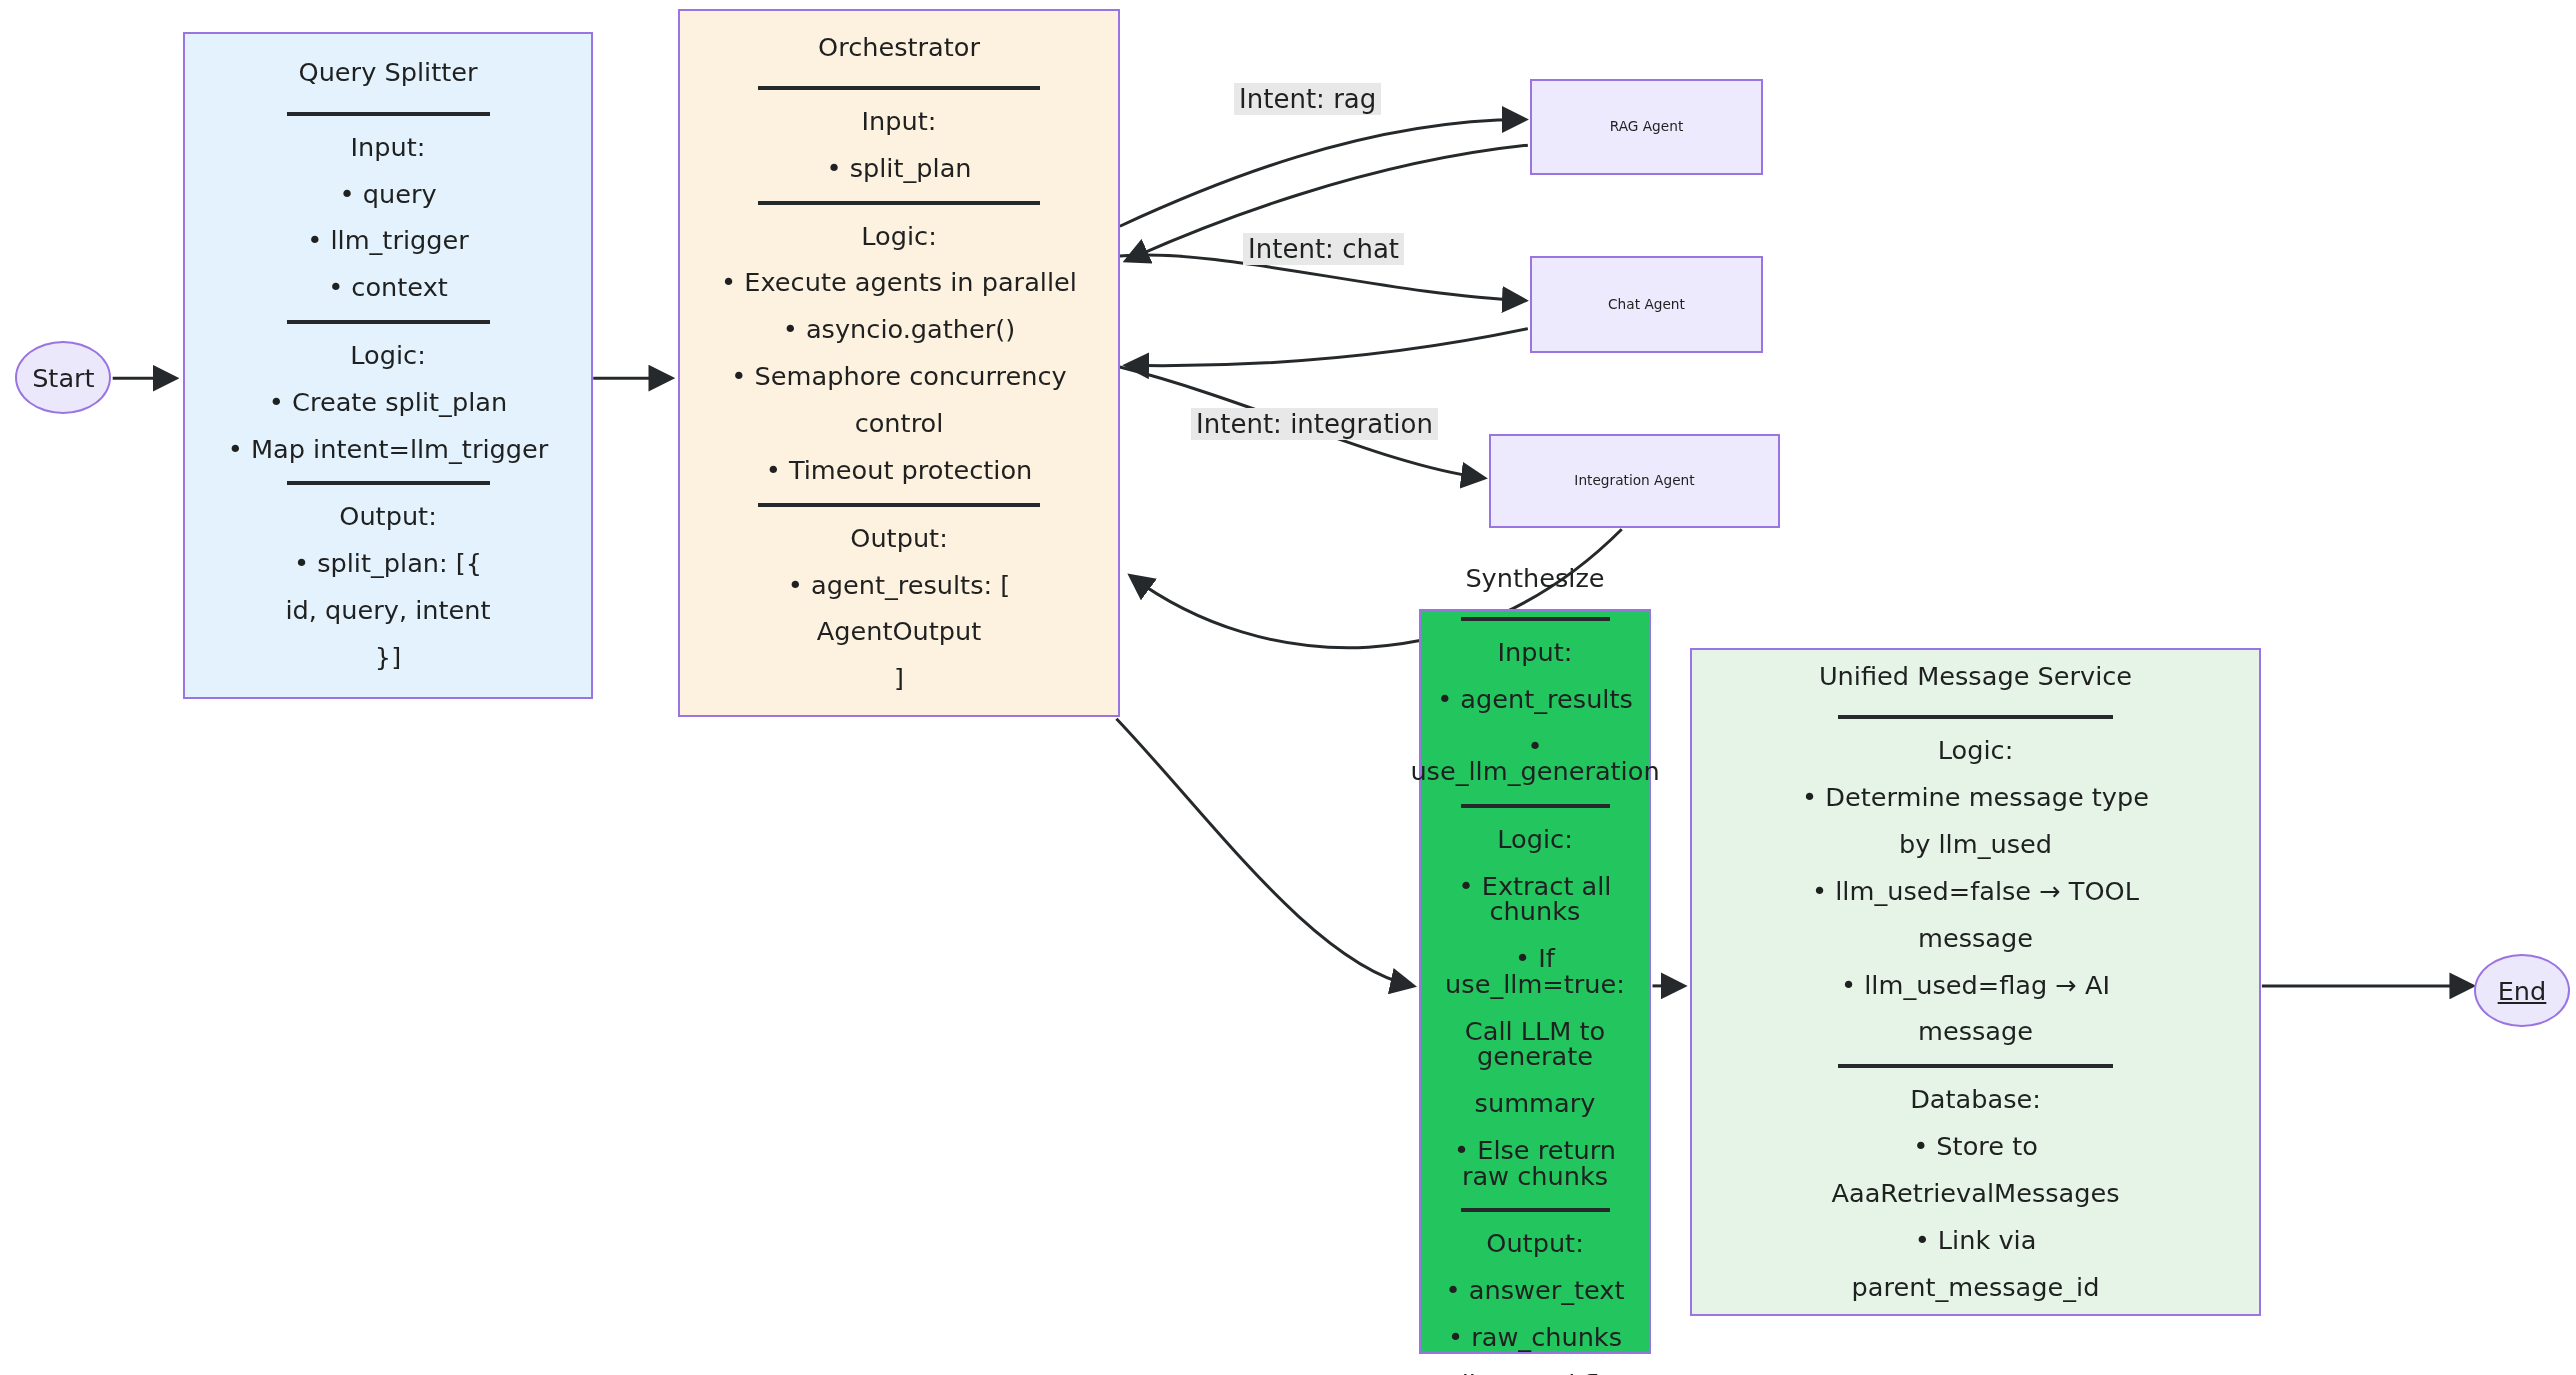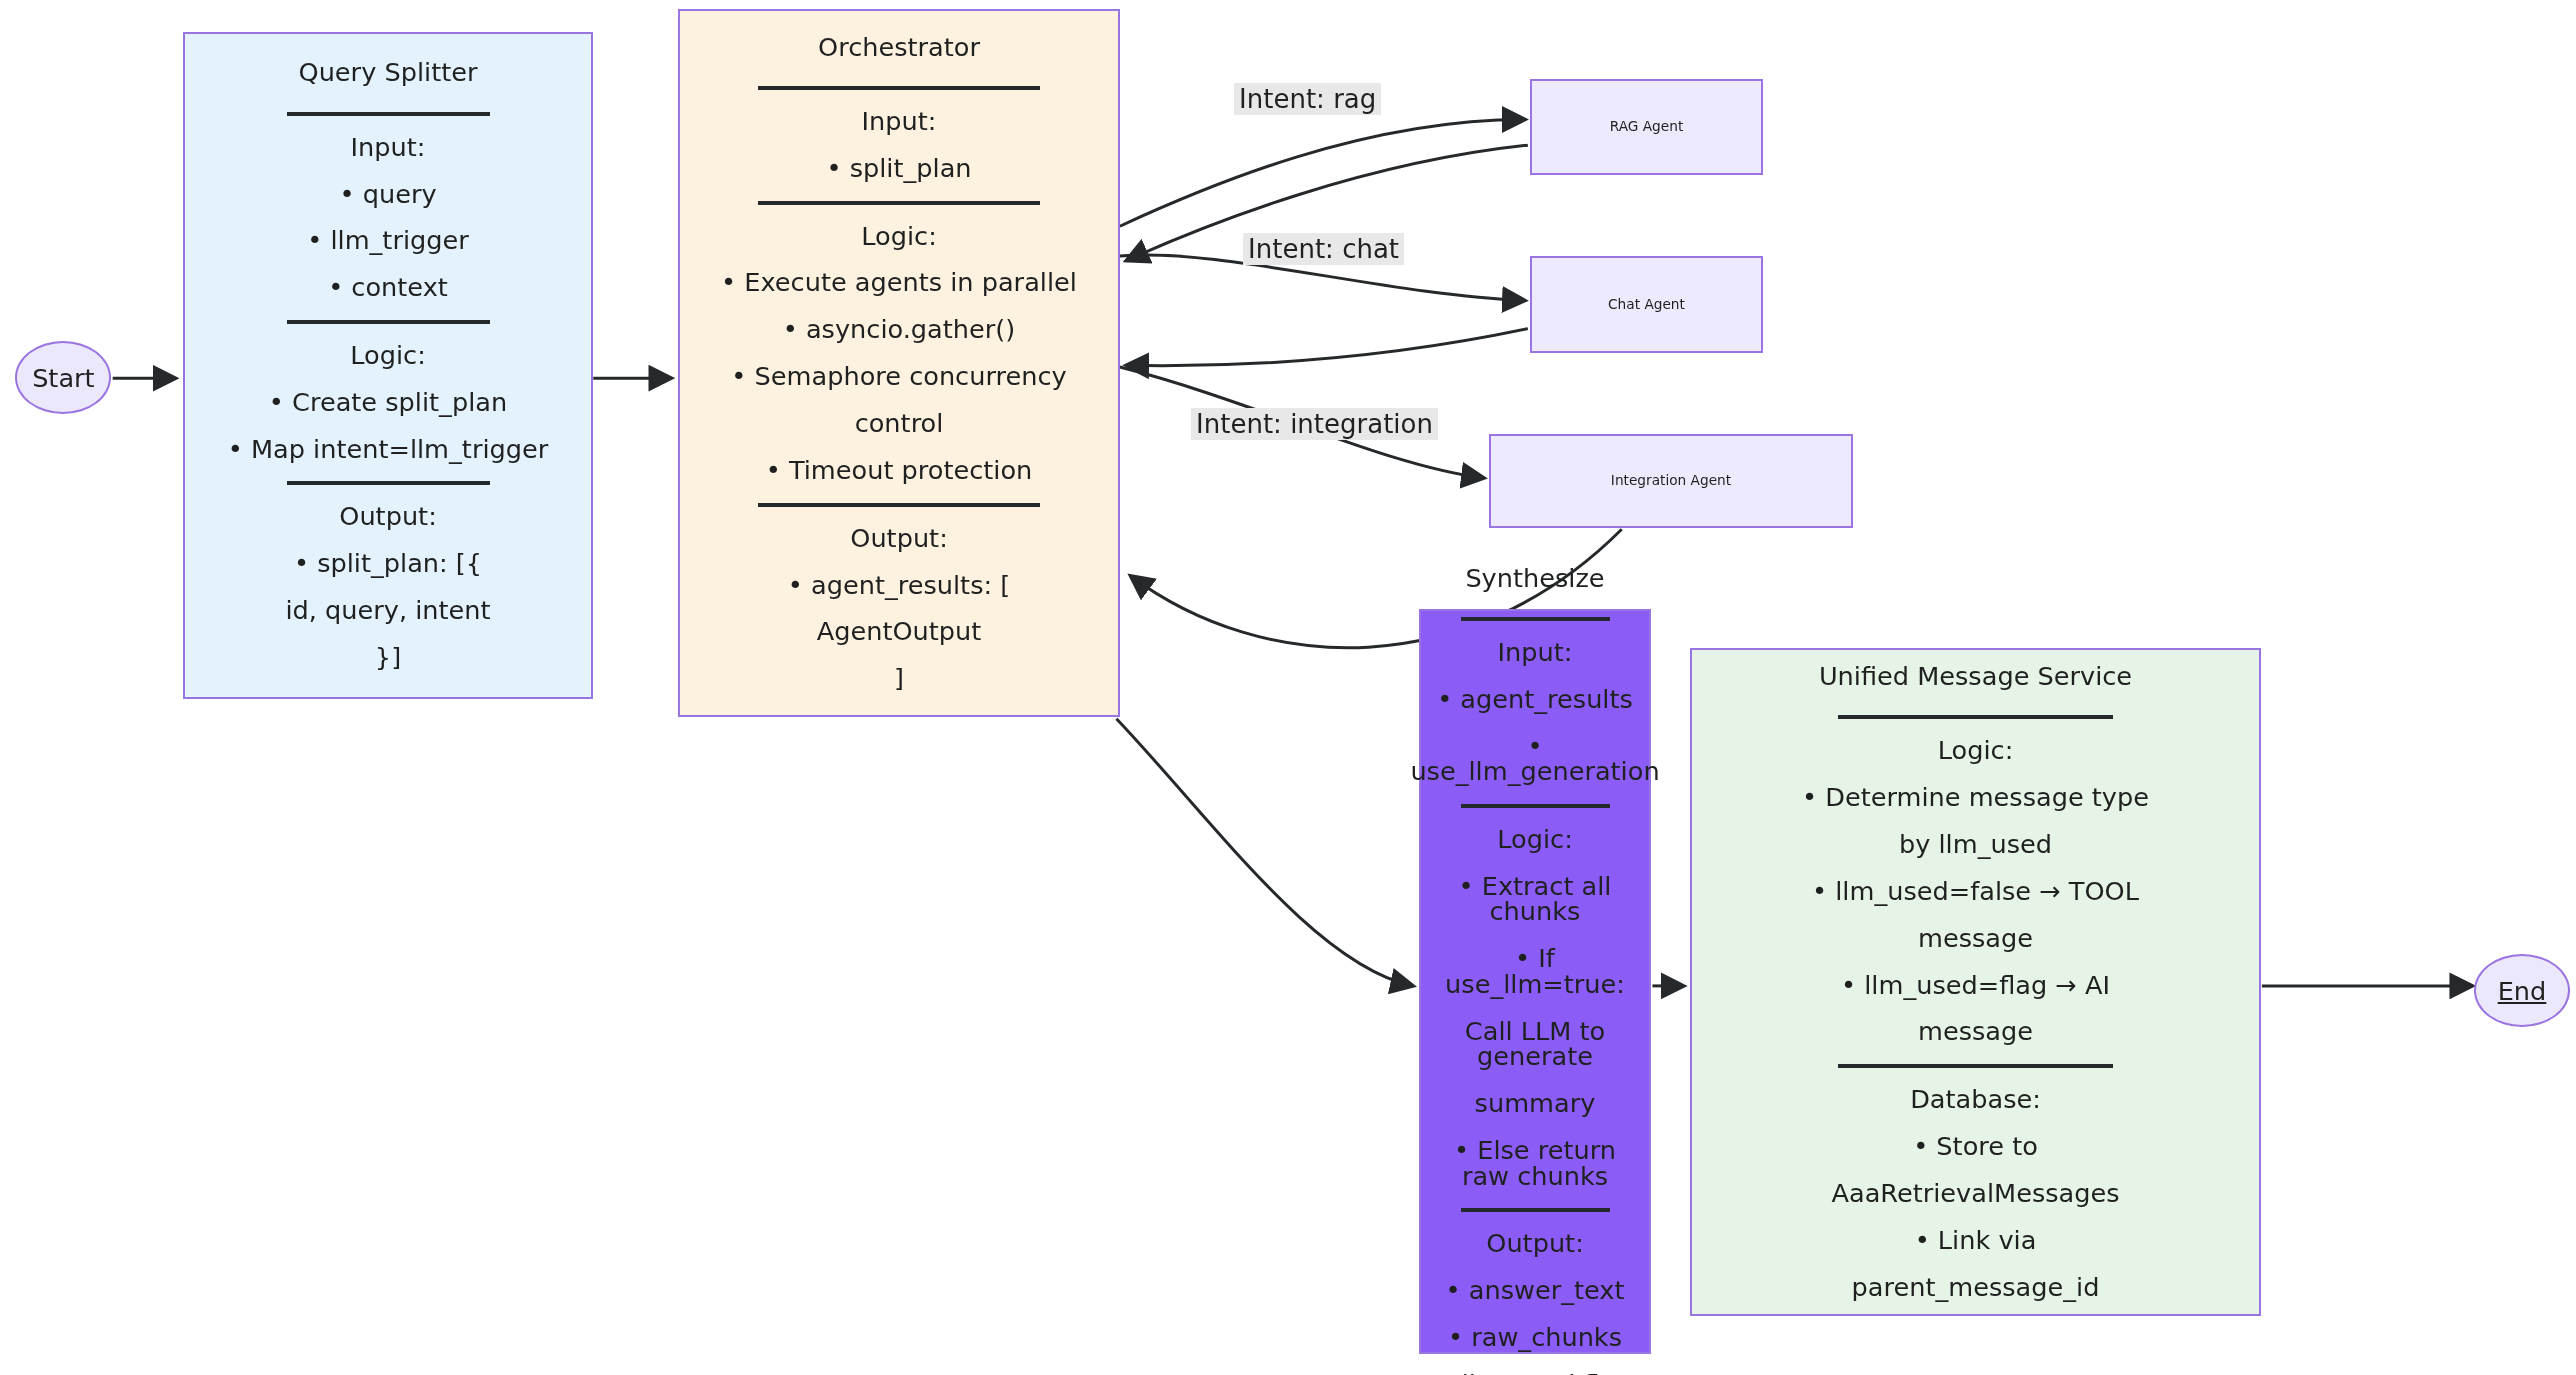--- a/index.html
+++ b/index.html
@@ -13,21 +13,21 @@
         text-align:center;line-height:1.0;}
   .node .title{font-size:25.6px;}
   .node .line{height:0;border-top:4.3px solid #26292b;margin:19px 0 19px 0;}
   .node .sec{font-size:25.6px;margin:0;}
   .node .row{font-size:25.6px;margin:0;}
   .gap-s{height:21.3px;}
 
   .blue{background:#e3f2fd;}
   .peach{background:#fdf1e0;}
   .lav{background:#eceafc;}
-  .pink{background:#8b5cf6;}
+  .pink{background:#22c55e;}
   .mint{background:#e5f4e6;}
 
   .term{position:absolute;box-sizing:border-box;border:2.6px solid #9a74e0;
         background:#ece8fc;border-radius:50%;display:flex;align-items:center;
         justify-content:center;font-size:25.6px;}
 
   .elabel{position:absolute;background:#e8e8e8;color:#1f2020;font-size:26px;
           padding:1.7px 5.1px;white-space:nowrap;line-height:1.1;}
 
   .stack{display:flex;flex-direction:column;align-items:center;width:100%;}
@@ -136,21 +136,21 @@
   </div>
 
   <div class="node lav" style="left:1530px;top:256px;width:233px;height:97px;">
     <span>Chat Agent</span>
   </div>
 
   <div class="node lav" style="left:1530px;top:79px;width:233px;height:96px;">
     <span>RAG Agent</span>
   </div>
 
-  <div class="node lav" style="left:1489px;top:434px;width:364px;height:94px;">
+  <div class="node lav" style="left:1489px;top:434px;width:291px;height:94px;">
     <span>Integration Agent</span>
   </div>
 
   <div class="elabel" style="left:1234px;top:83px;">
     <span>Intent: rag</span>
   </div>
   <div class="elabel" style="left:1243px;top:233px;">
     <span>Intent: chat</span>
   </div>
   <div class="elabel" style="left:1191px;top:408px;">

